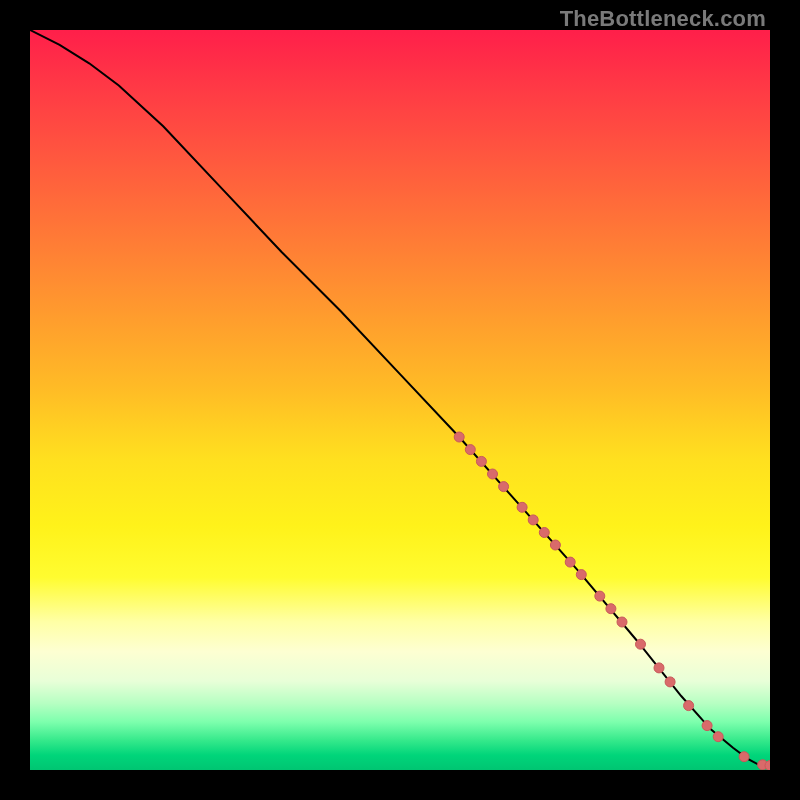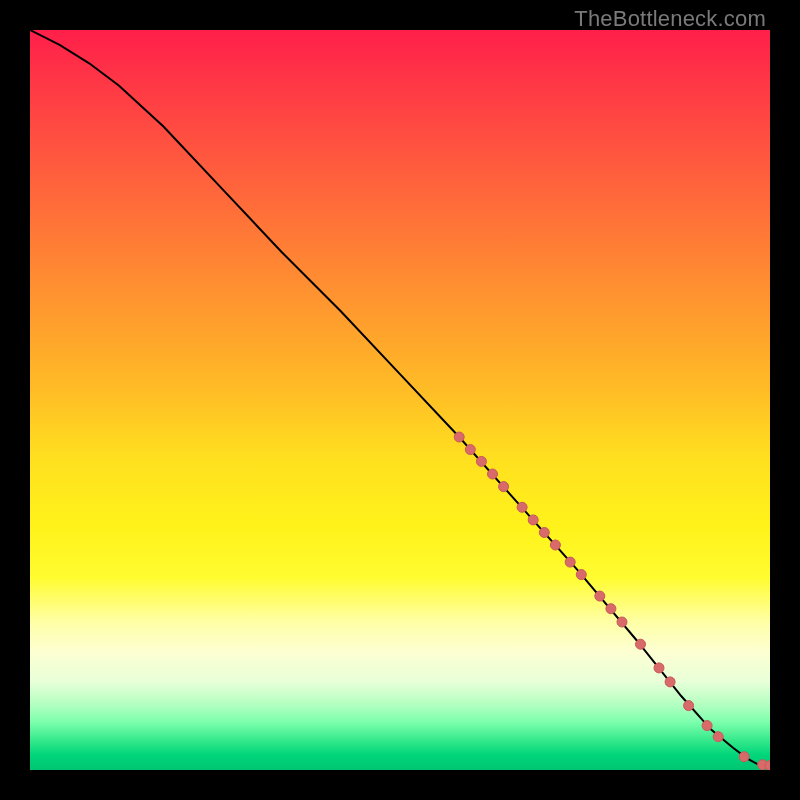--- a/index.html
+++ b/index.html
@@ -43,21 +43,21 @@
       #00d57a 98%,
       #00c572 100%
     );
   }
   .attribution {
     position: absolute;
     top: 6px;
     right: 34px;
     color: #7a7a7a;
     font-size: 22px;
-    font-weight: 400;
+    font-weight: 700;
     letter-spacing: 0.2px;
   }
   svg.overlay {
     position: absolute;
     inset: 0;
   }
 </style>
 </head>
 <body>
 

